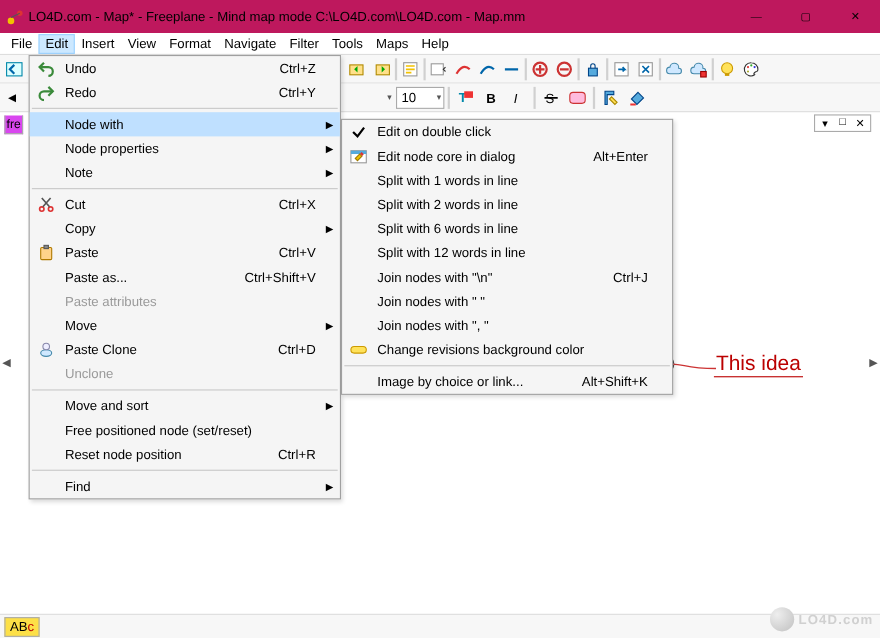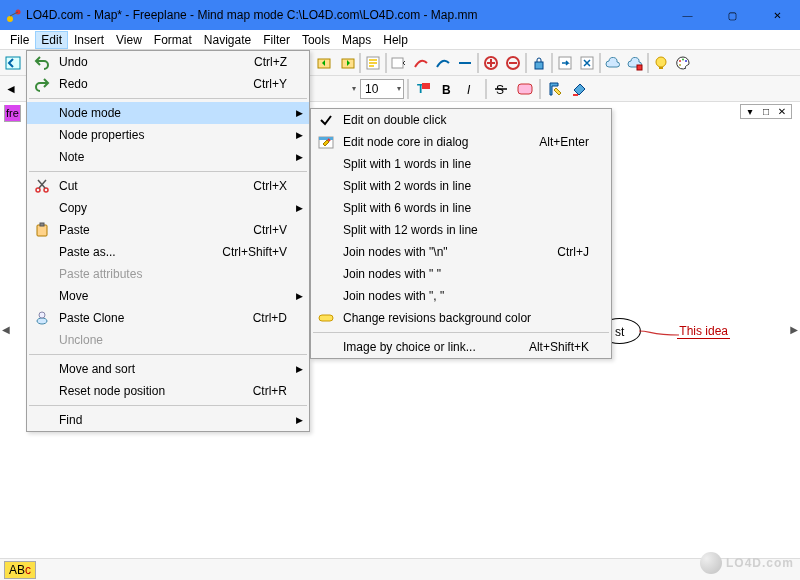--- a/index.html
+++ b/index.html
@@ -1,18 +1,18 @@
 <!DOCTYPE html>
 <html><head>
 <meta charset="utf-8">
 <style>
   * { box-sizing: border-box; margin: 0; padding: 0; font-family: "Segoe UI", Tahoma, sans-serif; font-size: 12px; }
   body { width: 800px; height: 580px; overflow: hidden; background: #fff; position: relative; }
 
-  .titlebar { height: 30px; display: flex; align-items: center; justify-content: space-between; padding: 0 0 0 6px; background: #3b82f6; text-align: center; }
+  .titlebar { height: 30px; display: flex; align-items: center; justify-content: space-between; padding: 0 0 0 6px; background: #be185d; text-align: center; }
   .titlebar .title { display: flex; align-items: center; gap: 4px; color: #000; font-size: 12px; }
   .titlebar .title .tree-icon { width: 16px; height: 16px; }
   .win-controls { display: flex; height: 100%; }
   .win-btn { width: 45px; height: 100%; display: flex; align-items: center; justify-content: center; font-family: "Segoe UI Symbol"; font-size: 10px; }
 
   .menubar { height: 20px; display: flex; align-items: center; padding: 0 4px; background: #fff; border-bottom: 1px solid #ddd; }
   .menubar .mitem { padding: 2px 6px; font-size: 12px; }
   .menubar .mitem.open { background: #cce8ff; border: 1px solid #99d1ff; padding: 1px 5px; }
 
   .toolbar { height: 26px; position: relative; border-bottom: 1px solid #ddd; background: #f7f7f7; display: flex; align-items: center; padding: 0 2px; gap: 0; }
@@ -29,21 +29,21 @@
   .tab-partial { border:1px solid #aaa; border-top:none; padding:2px 1px; background:#d946ef; font-size:11px; }
   .tab-ctrls { position:absolute; right:8px; top:2px; display:flex; gap:2px; border:1px solid #aaa; background:#fff; padding:1px 2px;}
   .tab-ctrls span { width:14px; text-align:center; font-size:10px; }
 
   .canvas { position: absolute; top: 124px; left: 0; right: 0; bottom: 22px; background:#fff; }
   .edge-arrow { position:absolute; color:#555; font-size:10px; }
   
   .mm-node { position:absolute; right:70px; top:330px; transform:translateY(-50%); display:flex; align-items:center; }
   .mm-oval { border:1px solid #000; border-radius:50%; padding:4px 16px; font-size:14px; background:#fff;text-align:center;}
   .mm-edge { width:40px; height:14px; margin:0 -2px; }
-  .mm-child { font-size:12px; color:#b00; border-bottom:1px solid #b00; padding:0 2px; }
+  .mm-child { font-size:19px; color:#b00; border-bottom:1px solid #b00; padding:0 2px; }
 
   .statusbar { position:absolute; bottom:0; left:0; right:0; height:22px; border-top:1px solid #ddd; display:flex; align-items:center; padding:0 4px; background:#f7f7f7;}
   .statusbar .abc { border:1px solid #aaa; padding:1px 4px; background:#fde047; font-size:11px;}
   .statusbar .abc .red { color:#b00;}
 
   
   .dropdown { position:absolute; background:#f5f5f5; border:1px solid #a0a0a0; box-shadow:2px 2px 4px rgba(0,0,0,.15); z-index:50; }
   .dropdown .row { display:flex; align-items:center; height:22px; padding:0 24px 0 4px; position:relative; font-size:12px; white-space:nowrap;}
   .dropdown .row .ricon { width:22px; height:22px; display:inline-flex; align-items:center; justify-content:center; margin-right:6px; }
   .dropdown .row .ricon svg { width:16px; height:16px; }
@@ -313,21 +313,21 @@
           <path d="M10 3 L14 7 L10 11" fill="none" stroke="#3a8a3a" stroke-width="2"></path>
           <path d="M14 7 H6 a4 4 0 0 0 0 8" fill="none" stroke="#3a8a3a" stroke-width="2"></path>
         </svg>
       </span>
       <span>Redo</span>
       <span class="accel">Ctrl+Y</span>
     </div>
     <hr>
     <div class="row highlight">
       <span class="ricon"></span>
-      <span>Node mode</span>
+      <span>Node with</span>
       <span class="subarrow">▶</span>
     </div>
     <div class="row">
       <span class="ricon"></span>
       <span>Node properties</span>
       <span class="subarrow">▶</span>
     </div>
     <div class="row">
       <span class="ricon"></span>
       <span>Note</span>
@@ -386,20 +386,24 @@
     </div>
     <div class="row disabled">
       <span class="ricon"></span>
       <span>Unclone</span>
     </div>
     <hr>
     <div class="row">
       <span class="ricon"></span>
       <span>Move and sort</span>
       <span class="subarrow">▶</span>
+    </div>
+    <div class="row">
+      <span class="ricon"></span>
+      <span>Free positioned node (set/reset)</span>
     </div>
     <div class="row">
       <span class="ricon"></span>
       <span>Reset node position</span>
       <span class="accel">Ctrl+R</span>
     </div>
     <hr>
     <div class="row">
       <span class="ricon"></span>
       <span>Find</span>

